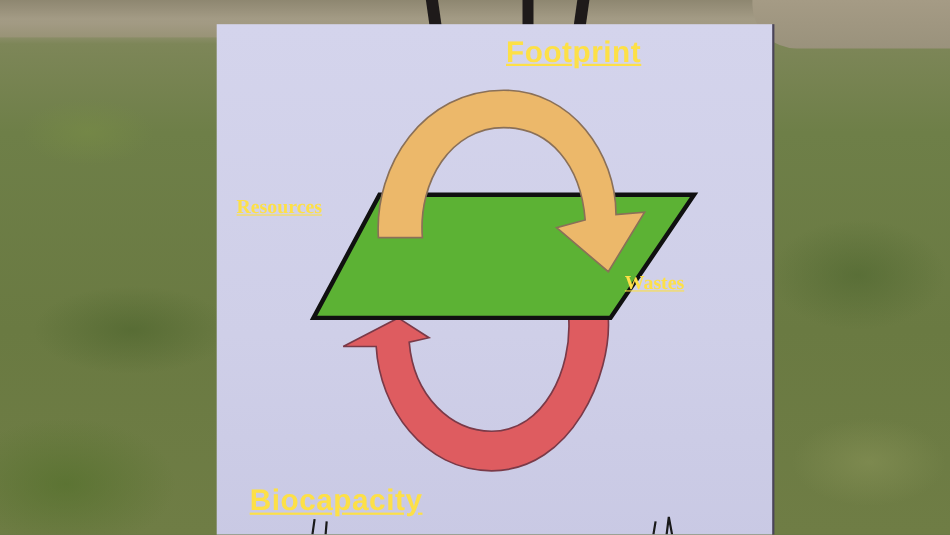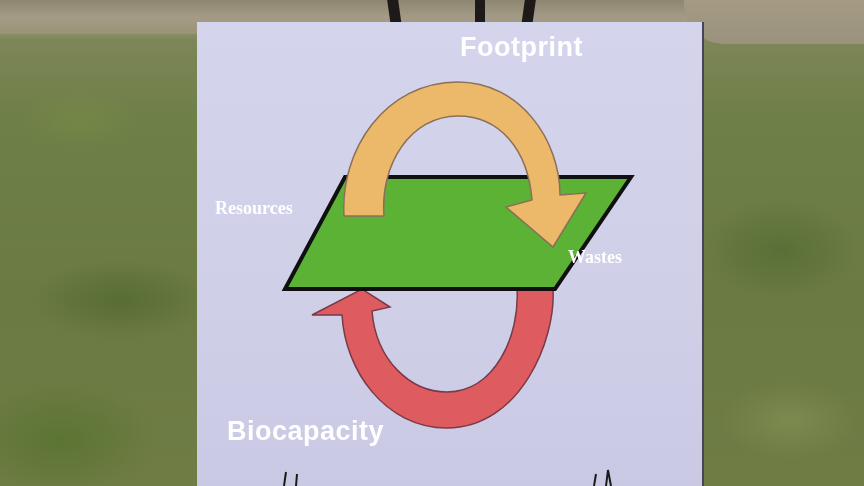--- a/index.html
+++ b/index.html
@@ -29,21 +29,21 @@
       background: linear-gradient(180deg, #a59b85, #9a927c);
       border-bottom-left-radius: 40px;
     }
     .easel-leg { position: absolute; top: 0; height: 26px; background: #1e1a1a; }
     .board {
       position: absolute; left: 197px; top: 22px; width: 505px; height: 470px;
       background: linear-gradient(180deg, #d4d4ec 0%, #cfcfe8 60%, #c9c9e4 100%);
       box-shadow: 2px 0 0 #4a4458;
     }
     .label {
-      position: absolute; color: #ffffff; white-space: nowrap;
+      position: absolute; color: #fde047; white-space: nowrap; text-decoration: underline;
     }
     .title {
       font-family: "Liberation Sans", sans-serif; font-weight: bold;
       font-size: 27px; letter-spacing: 0.5px;
     }
     .side {
       font-family: "Liberation Serif", serif; font-weight: bold; font-size: 18px;
     }
     svg.diagram { position: absolute; left: 0; top: 0; }
   </style>
@@ -87,21 +87,21 @@
                L 586 193
                L 553 247
                L 506 207
                L 532 200
                C 528 150 500 116 458 116
                C 410 116 380 165 384 216 Z" fill="#ecb86a" stroke="#8a7058" stroke-width="1.5"></path>
     </g>
   </svg>
 
   <div class="label title" style="left:460px; top:32px;">Footprint</div>
-  <div class="label side" style="left:215px; top:198px;">Resources</div>
+  <div class="label side" style="left:215px; top:178px;">Resources</div>
   <div class="label side" style="left:568px; top:247px;">Wastes</div>
-  <div class="label title" style="left:227px; top:416px;">Biocapacity</div>
+  <div class="label title" style="left:227px; top:440px;">Biocapacity</div>
 
   <svg class="diagram" width="864" height="486" viewBox="0 0 864 486">
     <path d="M 284 486 L 286 472 M 296 486 L 297 474" stroke="#1a1a1a" stroke-width="2" fill="none"></path>
     <path d="M 594 486 L 596 474 M 606 486 L 608 470 L 611 486" stroke="#1a1a1a" stroke-width="2" fill="none"></path>
   </svg>
 </div>
 
 </body></html>

